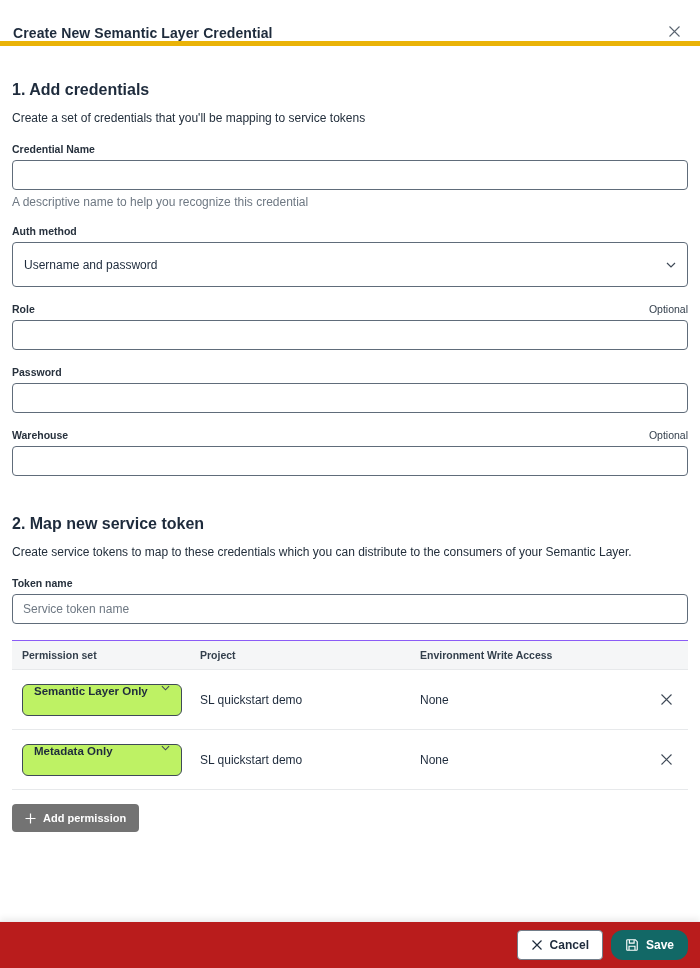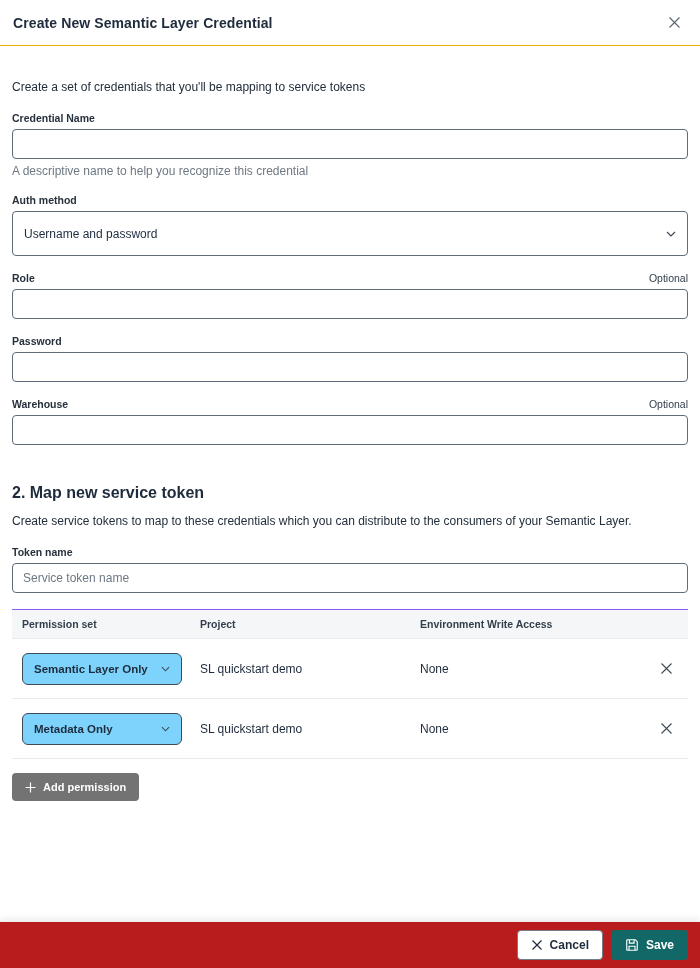--- a/index.html
+++ b/index.html
@@ -8,24 +8,24 @@
     font-family: "Liberation Sans", "DejaVu Sans", sans-serif;
     background: #ffffff;
     color: #1e2b3c;
     position: relative;
     overflow: hidden;
   }
   
   .modal-header {
     height: 46px;
     display: flex;
-    align-items: center;
+    align-items: flex-end;
     justify-content: space-between;
     padding: 0 16px 0 13px;
-    border-bottom: 1px solid #eab308;
+    border-bottom: 5px solid #eab308;
   }
   .modal-title { font-size: 14px; font-weight: 700; letter-spacing: .1px; }
   .close-btn { background: none; border: none; cursor: pointer; display: flex; align-items: center; padding: 2px; }
 
   
   .modal-body { padding: 0 12px; }
   .section-1 { margin-top: 34px; }
   .section-2 { margin-top: 38px; }
   .section-heading { font-size: 16px; font-weight: 700; line-height: 19px; margin-bottom: 12px; }
   .section-desc { font-size: 12px; line-height: 14px; margin-bottom: 18px; color: #232f3c; }
@@ -74,22 +74,22 @@
     grid-template-columns: 178px 220px 1fr 46px;
     align-items: center;
     height: 60px;
     padding-left: 10px;
     border-bottom: 1px solid #e7e9eb;
     font-size: 12px;
   }
   .perm-select {
     width: 160px; height: 32px;
     border: 1px solid #3f4a57; border-radius: 6px;
-    display: flex; align-items: center; justify-content: space-between;
-    padding: 0 11px; background: #7dd3fc; cursor: pointer;
+    display: flex; align-items: flex-start; justify-content: space-between;
+    padding: 0 11px; background: #bef264; cursor: pointer;
     font-size: 11.5px; font-weight: 700; color: #1e2b3c;
   }
   .remove-btn { background: none; border: none; cursor: pointer; display: flex; align-items: center; justify-content: center; padding: 4px; margin-left: 2px; }
 
   .add-permission-btn {
     margin-top: 14px;
     display: inline-flex; align-items: center; gap: 7px;
     background: #737373; color: #fff;
     border: none; border-radius: 4px;
     height: 28px; padding: 0 13px;
@@ -112,21 +112,21 @@
     background: #fff; color: #1e2b3c;
     border: 1px solid #727d89; border-radius: 4px;
     height: 30px; padding: 0 13px;
     font-size: 12px; font-weight: 700;
     font-family: "Liberation Sans", sans-serif;
     cursor: pointer;
   }
   .save-btn {
     display: inline-flex; align-items: center; gap: 7px;
     background: #126866; color: #fff;
-    border: none; border-radius: 4px;
+    border: none; border-radius: 12px;
     height: 30px; padding: 0 14px;
     font-size: 12px; font-weight: 700;
     font-family: "Liberation Sans", sans-serif;
     cursor: pointer;
   }
   .icon { display: inline-flex; align-items: center; justify-content: center; }
 </style>
 </head>
 <body>
 
@@ -137,20 +137,21 @@
       <svg width="15" height="15" viewBox="0 0 15 15">
           <path d="M2.5 2.5 L12.5 12.5 M12.5 2.5 L2.5 12.5" stroke="#5a6470" stroke-width="1.1" fill="none"></path>
         </svg>
     </span>
   </button>
 </div>
 
 <div class="modal-body">
 
   <div class="section-1">
+    <div class="section-heading">1. Add credentials</div>
     <div class="section-desc">Create a set of credentials that you'll be mapping to service tokens</div>
 
     <div class="field">
       <div class="label-row">
         <label class="field-label">Credential Name</label>
       </div>
       <input class="text-input" type="text" value="" style="">
       <div class="helper-text">A descriptive name to help you recognize this credential</div>
     </div>
 

